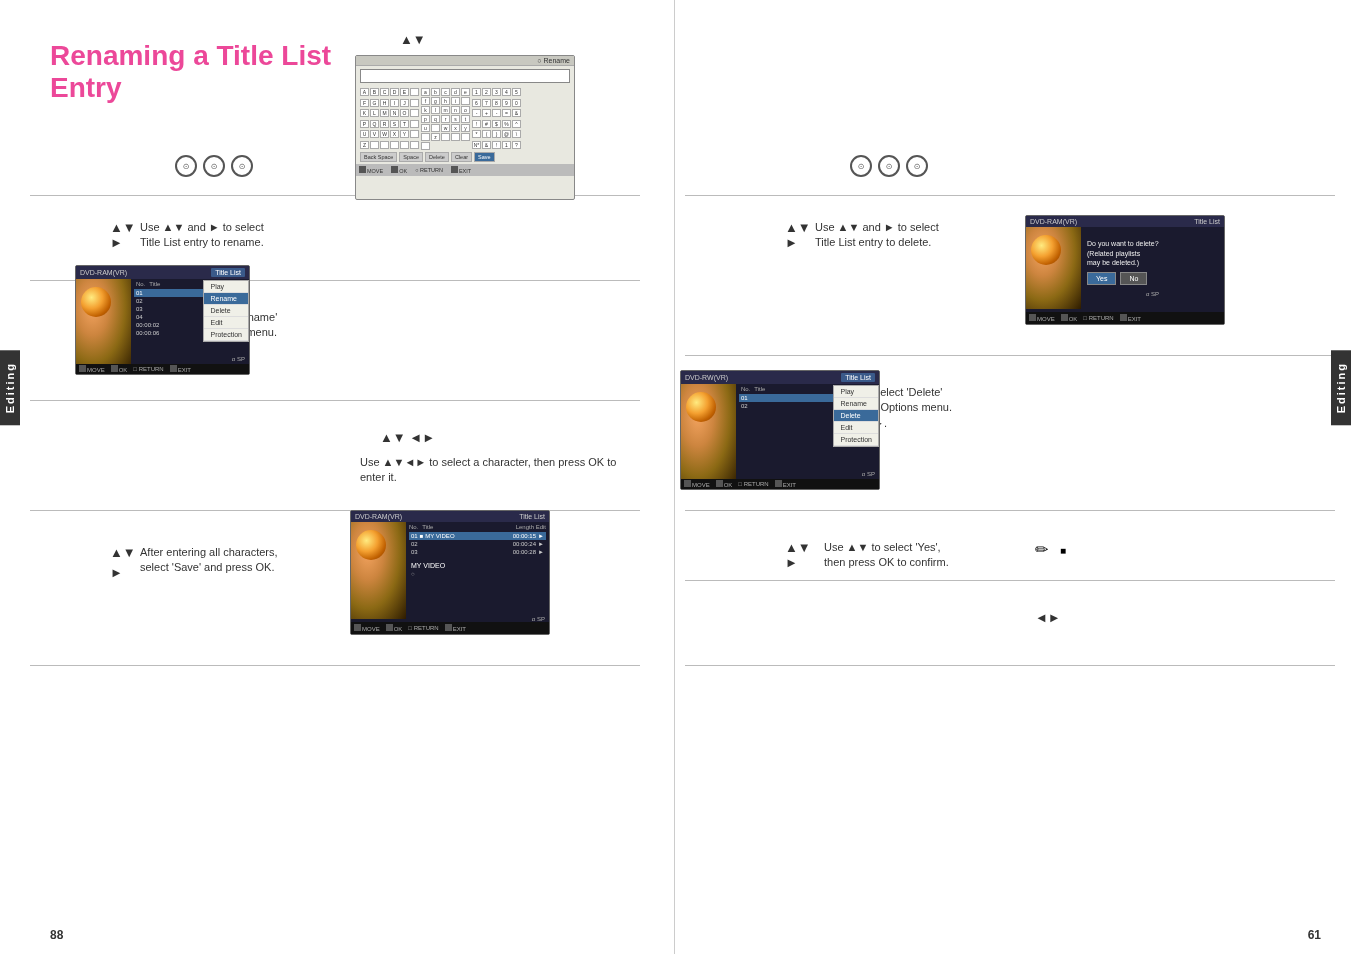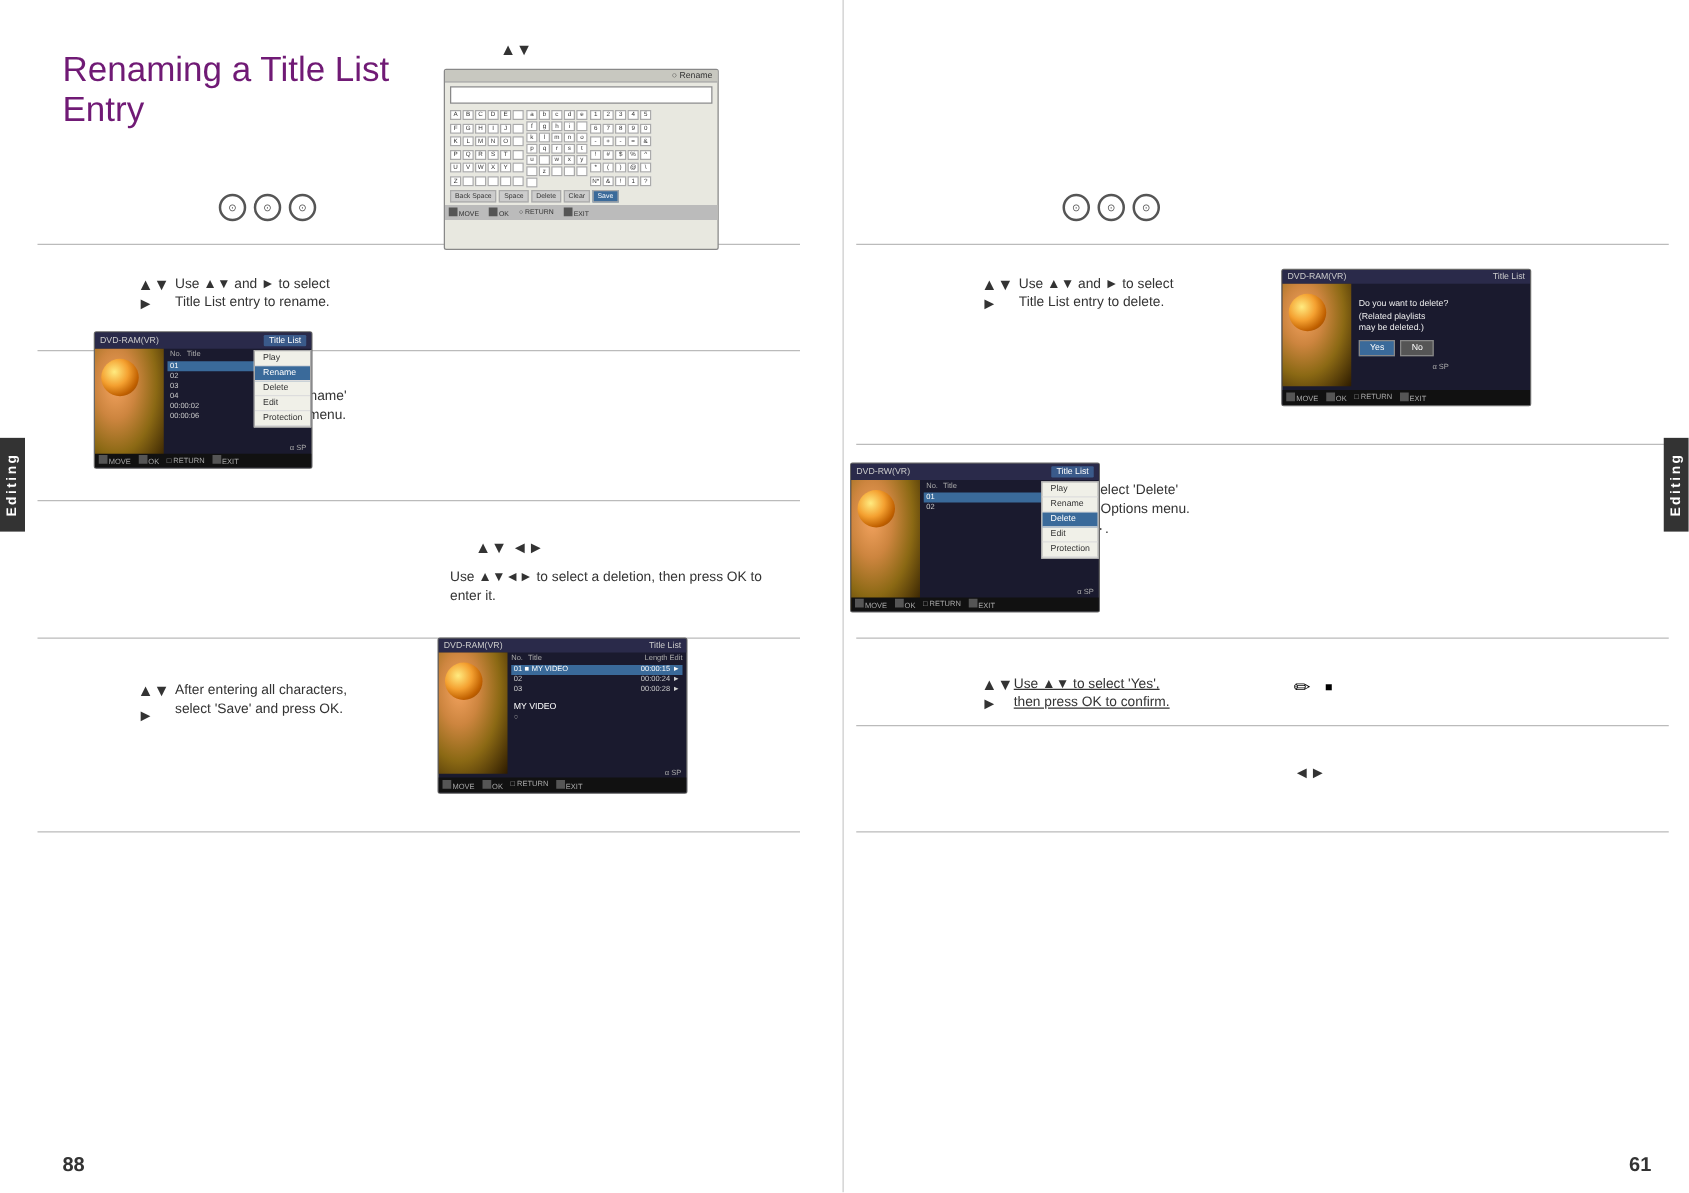--- a/index.html
+++ b/index.html
@@ -33,23 +33,23 @@
       position: absolute;
       left: 675px;
       top: 0;
       width: 676px;
       height: 954px;
     }
 
     
     .section-title {
       font-size: 28px;
-      font-weight: 400;
+      font-weight: 700;
       line-height: 1.15;
-      color: #701a75;
+      color: #ec4899;
       position: absolute;
     }
 
     
     .divider {
       position: absolute;
       height: 1px;
       background: #bbb;
     }
 
@@ -384,21 +384,21 @@
       gap: 6px;
       font-size: 6px;
       color: #aaa;
       height: 12px;
     }
 
     
     .page-number {
       position: absolute;
       bottom: 12px;
-      font-size: 16px;
+      font-size: 12px;
       font-weight: bold;
       color: #333;
     }
 
     
     .my-video-screen {
       position: absolute;
       background: #1a1a2e;
       border: 1px solid #666;
       border-radius: 2px;
@@ -666,21 +666,21 @@
         <span><span class="footer-square"></span>MOVE</span>
         <span><span class="footer-square"></span>OK</span>
         <span>□ RETURN</span>
         <span><span class="footer-square"></span>EXIT</span>
       </div>
     </div>
 
     <div class="divider" style="top:400px; left:30px; width:610px;"></div>
 
     <div class="arrow-indicator" style="top:430px; left:380px;">▲▼ ◄►</div>
-    <div class="step-text" style="top:455px; left:360px; width:260px;">Use ▲▼◄► to select a deletion, then press OK to enter it.</div>
+    <div class="step-text" style="top:455px; left:360px; width:260px;">Use ▲▼◄► to select a character, then press OK to enter it.</div>
 
     <div class="divider" style="top:510px; left:30px; width:610px;"></div>
 
     <div class="arrow-indicator" style="top:545px; left:110px;">▲▼</div>
     <div class="arrow-indicator" style="top:565px; left:110px;">►</div>
     <div class="step-text" style="top:545px; left:140px; width:200px;">After entering all characters,<br>select 'Save' and press OK.</div>
 
     <div class="my-video-screen" style="top:510px; left:350px; width:200px; height:125px;">
       <div class="mvs-header">
         <span>DVD-RAM(VR)</span>
@@ -810,21 +810,21 @@
         <span><span class="footer-square"></span>MOVE</span>
         <span><span class="footer-square"></span>OK</span>
         <span>□ RETURN</span>
         <span><span class="footer-square"></span>EXIT</span>
       </div>
     </div>
 
     <div class="divider" style="top:510px; left:10px; width:650px;"></div>
 
     <div class="arrow-indicator" style="top:540px; left:110px;">▲▼<br>►</div>
-    <div class="step-text" style="top:540px; left:136px; width:200px;text-decoration:underline;">Use ▲▼ to select 'Yes',<br>then press OK to confirm.</div>
+    <div class="step-text" style="top:540px; left:149px; width:200px;">Use ▲▼ to select 'Yes',<br>then press OK to confirm.</div>
 
     <div style="position:absolute; top:540px; left:360px; font-size:16px;">✏</div>
     <div style="position:absolute; top:545px; left:385px; font-size:10px;">■</div>
 
     <div class="divider" style="top:580px; left:10px; width:650px;"></div>
 
     <div class="arrow-indicator" style="top:610px; left:360px;">◄►</div>
 
     <div class="divider" style="top:665px; left:10px; width:650px;"></div>
 

